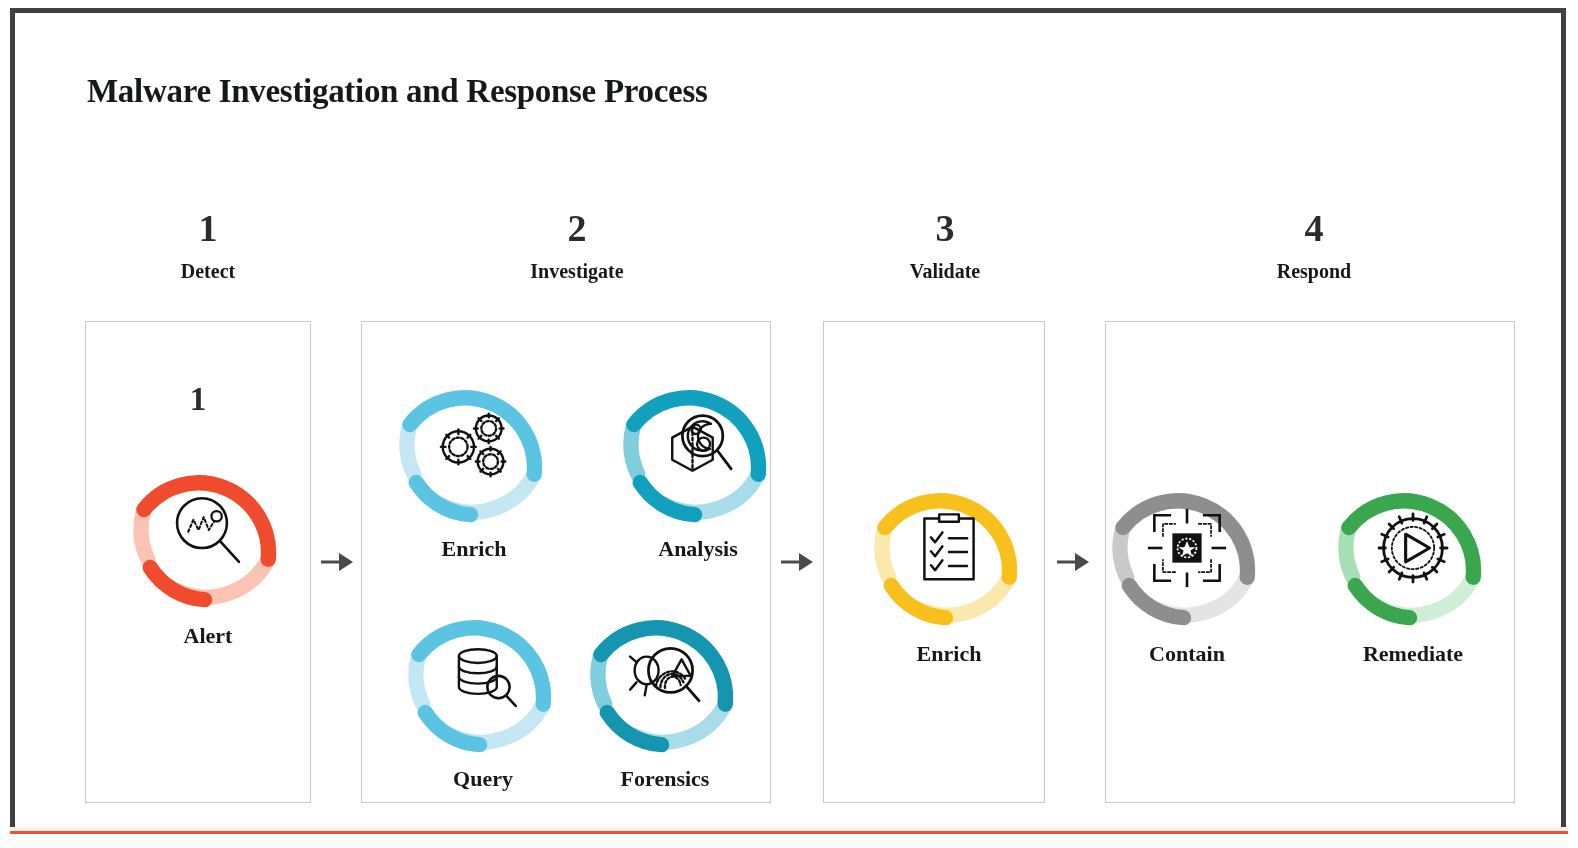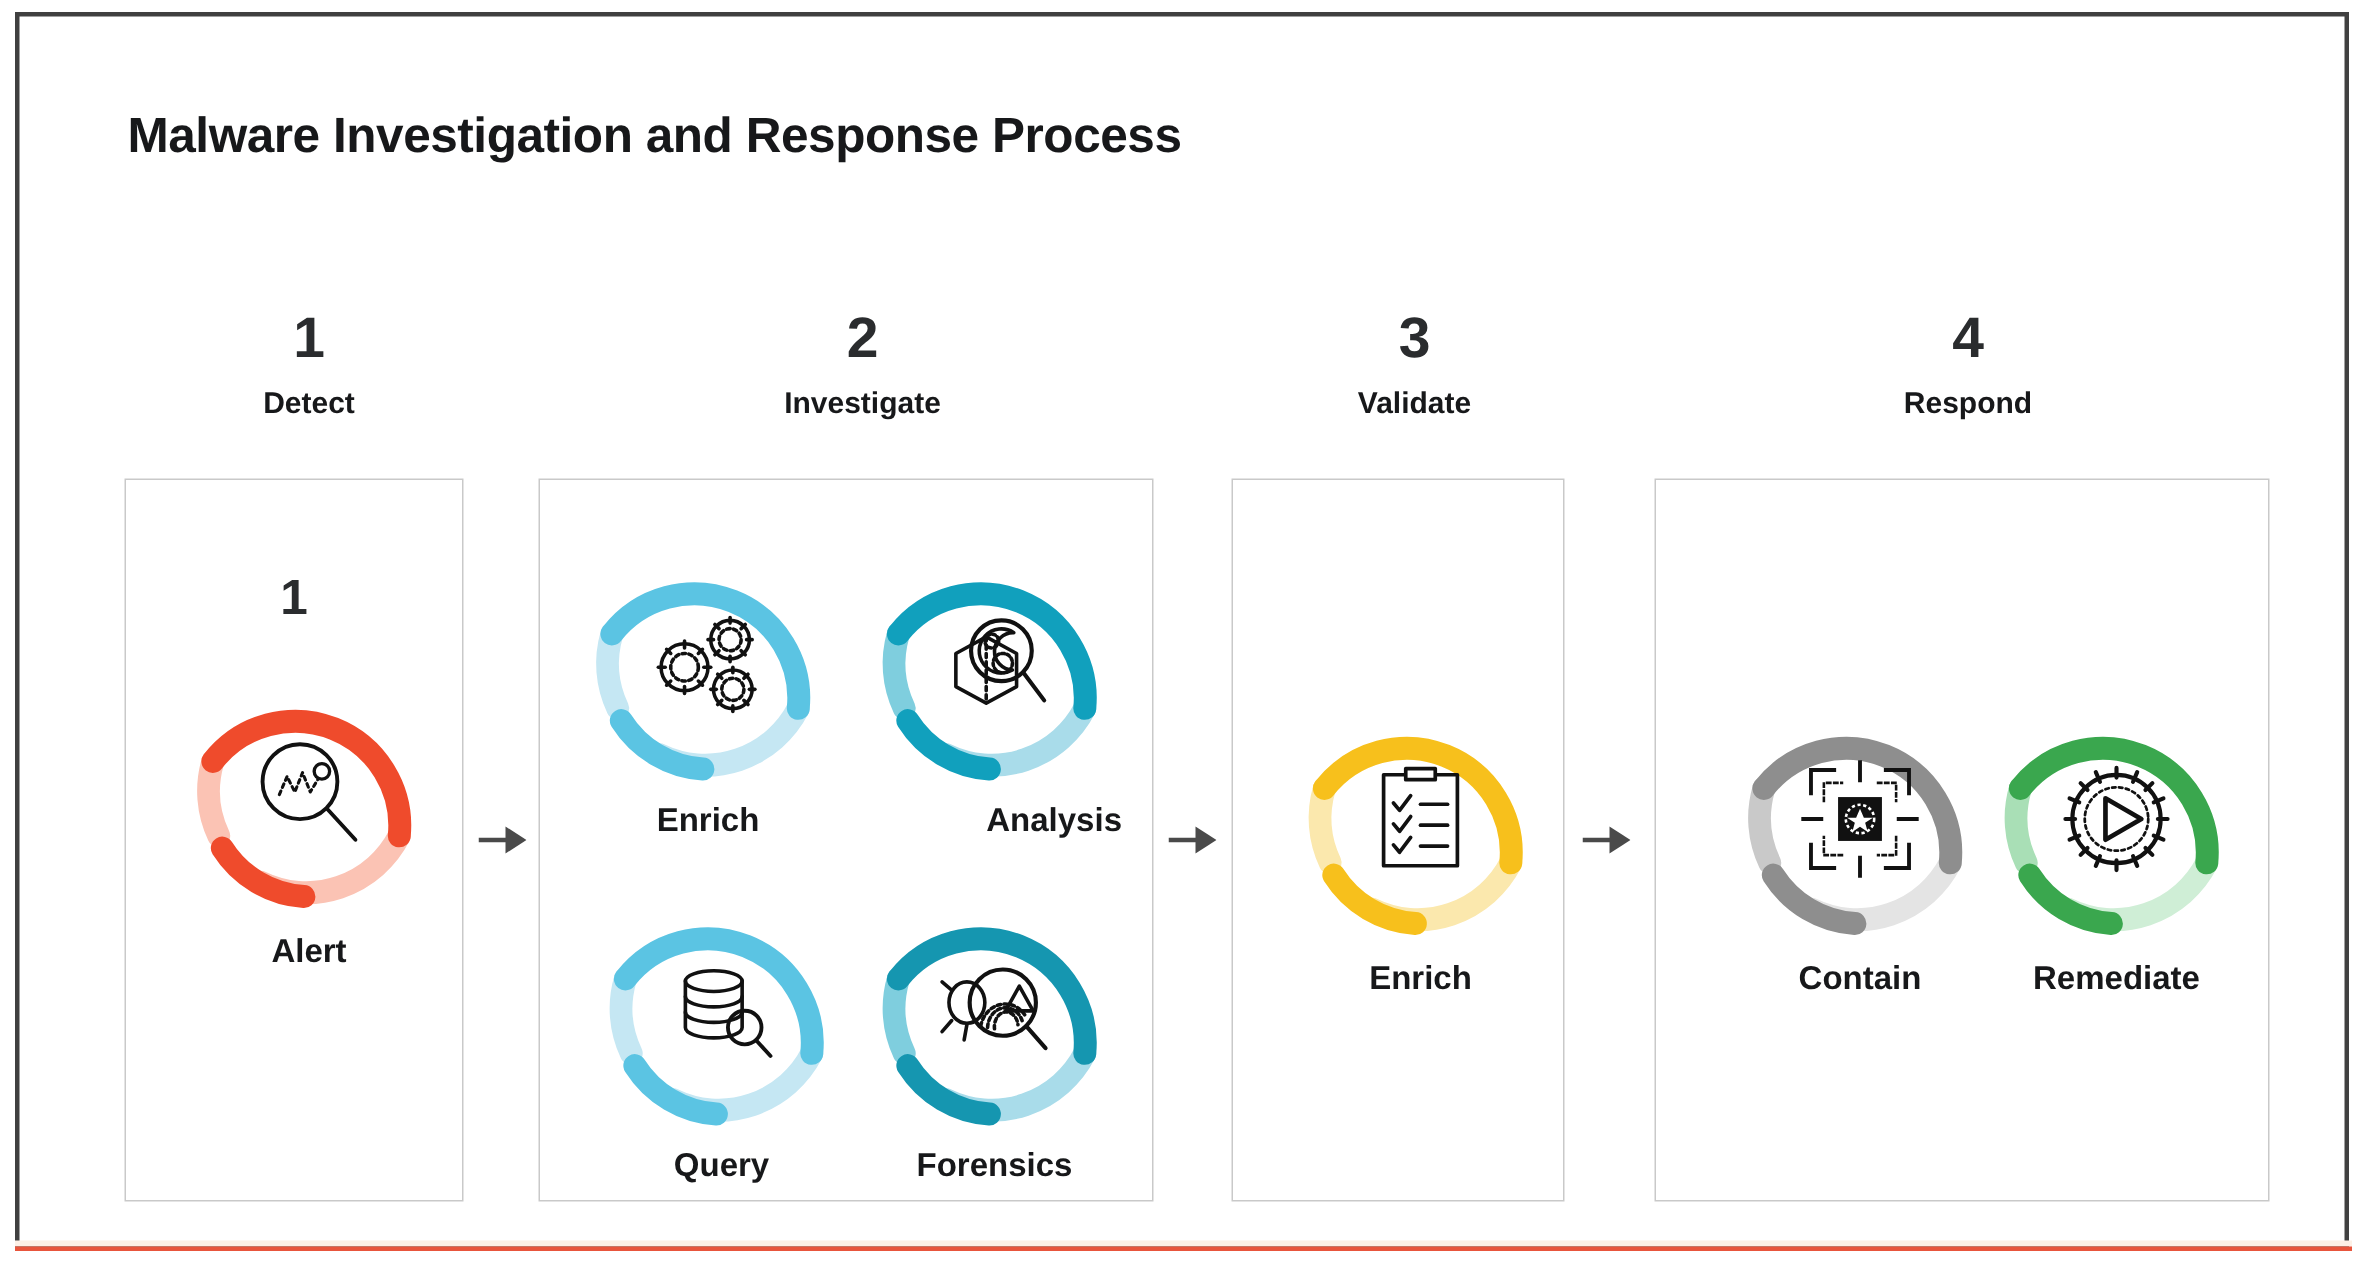--- a/index.html
+++ b/index.html
@@ -6,22 +6,23 @@
   body{
     width:1578px;height:848px;
     font-family:"Liberation Sans","DejaVu Sans",sans-serif;
     overflow:hidden;
   }
   .slide{
     position:absolute;
     left:10px;top:8px;
     width:1556px;height:824px;
     background:#ffffff;
-    border:3px solid #404040;
+    border:5px solid #404040;
     box-sizing:border-box;
+    font-family:Liberation Serif, serif;
   }
   .accent-bar{
     position:absolute;
     left:10px;top:831px;
     width:1558px;height:3px;
     background:#e8553c;
   }
   .accent-bar-soft{
     position:absolute;
     left:10px;top:827px;
@@ -203,21 +204,21 @@
               <line x1="57" y1="79" x2="60" y2="76"></line>
                 <line x1="76" y1="60" x2="79" y2="57"></line>
             </g>
           </g>
         </svg>
       </div>
     </div>
     <div class="node-caption" style="margin-top:8px;">Enrich</div>
   </div>
 
-  <div class="node" style="left:565px;top:347px;width:170px;text-align:right;">
+  <div class="node" style="left:598px;top:347px;width:170px;">
     <div class="ring-wrap" style="width:170px;height:170px;">
       <svg width="170" height="170" viewBox="0 0 100 100">
         <path d="M 85.4 67.2 A 41 41 0 0 1 31.1 85.4" fill="none" stroke="#a9dcea" stroke-width="9" stroke-linecap="round"></path>
         <path d="M 14.6 67.2 A 41 41 0 0 1 12.3 38.0" fill="none" stroke="#7fcede" stroke-width="9" stroke-linecap="round"></path>
         <path d="M 12.3 38.0 A 41 41 0 0 1 85.4 67.2" fill="none" stroke="#11a0bd" stroke-width="9" stroke-linecap="round"></path>
         <path d="M 16.0 72.0 A 41 41 0 0 0 48.0 91.0" fill="none" stroke="#11a0bd" stroke-width="9" stroke-linecap="round"></path>
       </svg>
       <div class="node-icon">
         <svg width="92" height="92" viewBox="0 0 100 100">
           <g class="ico" style="stroke-width:2.6;">
@@ -313,21 +314,21 @@
             <line x1="50" y1="55" x2="72" y2="55"></line>
             <polyline points="28,71 33,77 42,65"></polyline>
             <line x1="50" y1="72" x2="72" y2="72"></line>
           </g>
         </svg>
       </div>
     </div>
     <div class="node-caption" style="margin-top:10px;">Enrich</div>
   </div>
 
-  <div class="node" style="left:1142px;top:450px;width:170px;">
+  <div class="node" style="left:1087px;top:450px;width:170px;">
     <div class="ring-wrap" style="width:170px;height:170px;">
       <svg width="170" height="170" viewBox="0 0 100 100">
         <path d="M 85.4 67.2 A 41 41 0 0 1 31.1 85.4" fill="none" stroke="#e4e4e4" stroke-width="9" stroke-linecap="round"></path>
         <path d="M 14.6 67.2 A 41 41 0 0 1 12.3 38.0" fill="none" stroke="#c9c9c9" stroke-width="9" stroke-linecap="round"></path>
         <path d="M 12.3 38.0 A 41 41 0 0 1 85.4 67.2" fill="none" stroke="#8e8e8e" stroke-width="9" stroke-linecap="round"></path>
         <path d="M 16.0 72.0 A 41 41 0 0 0 48.0 91.0" fill="none" stroke="#8e8e8e" stroke-width="9" stroke-linecap="round"></path>
       </svg>
       <div class="node-icon">
         <svg width="86" height="86" viewBox="0 0 100 100">
           <g stroke="#111" fill="none" stroke-width="3" stroke-linecap="square">

